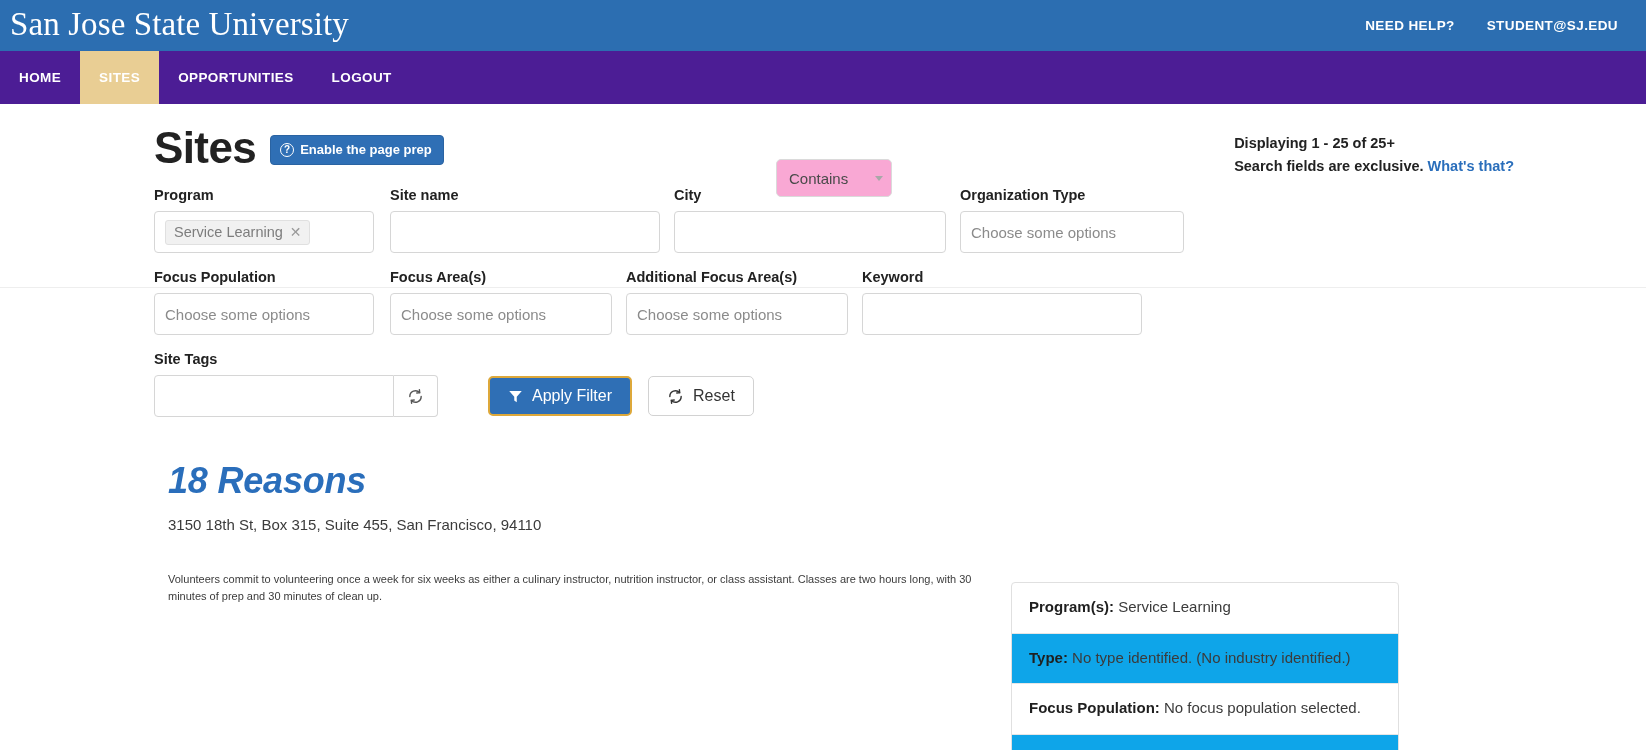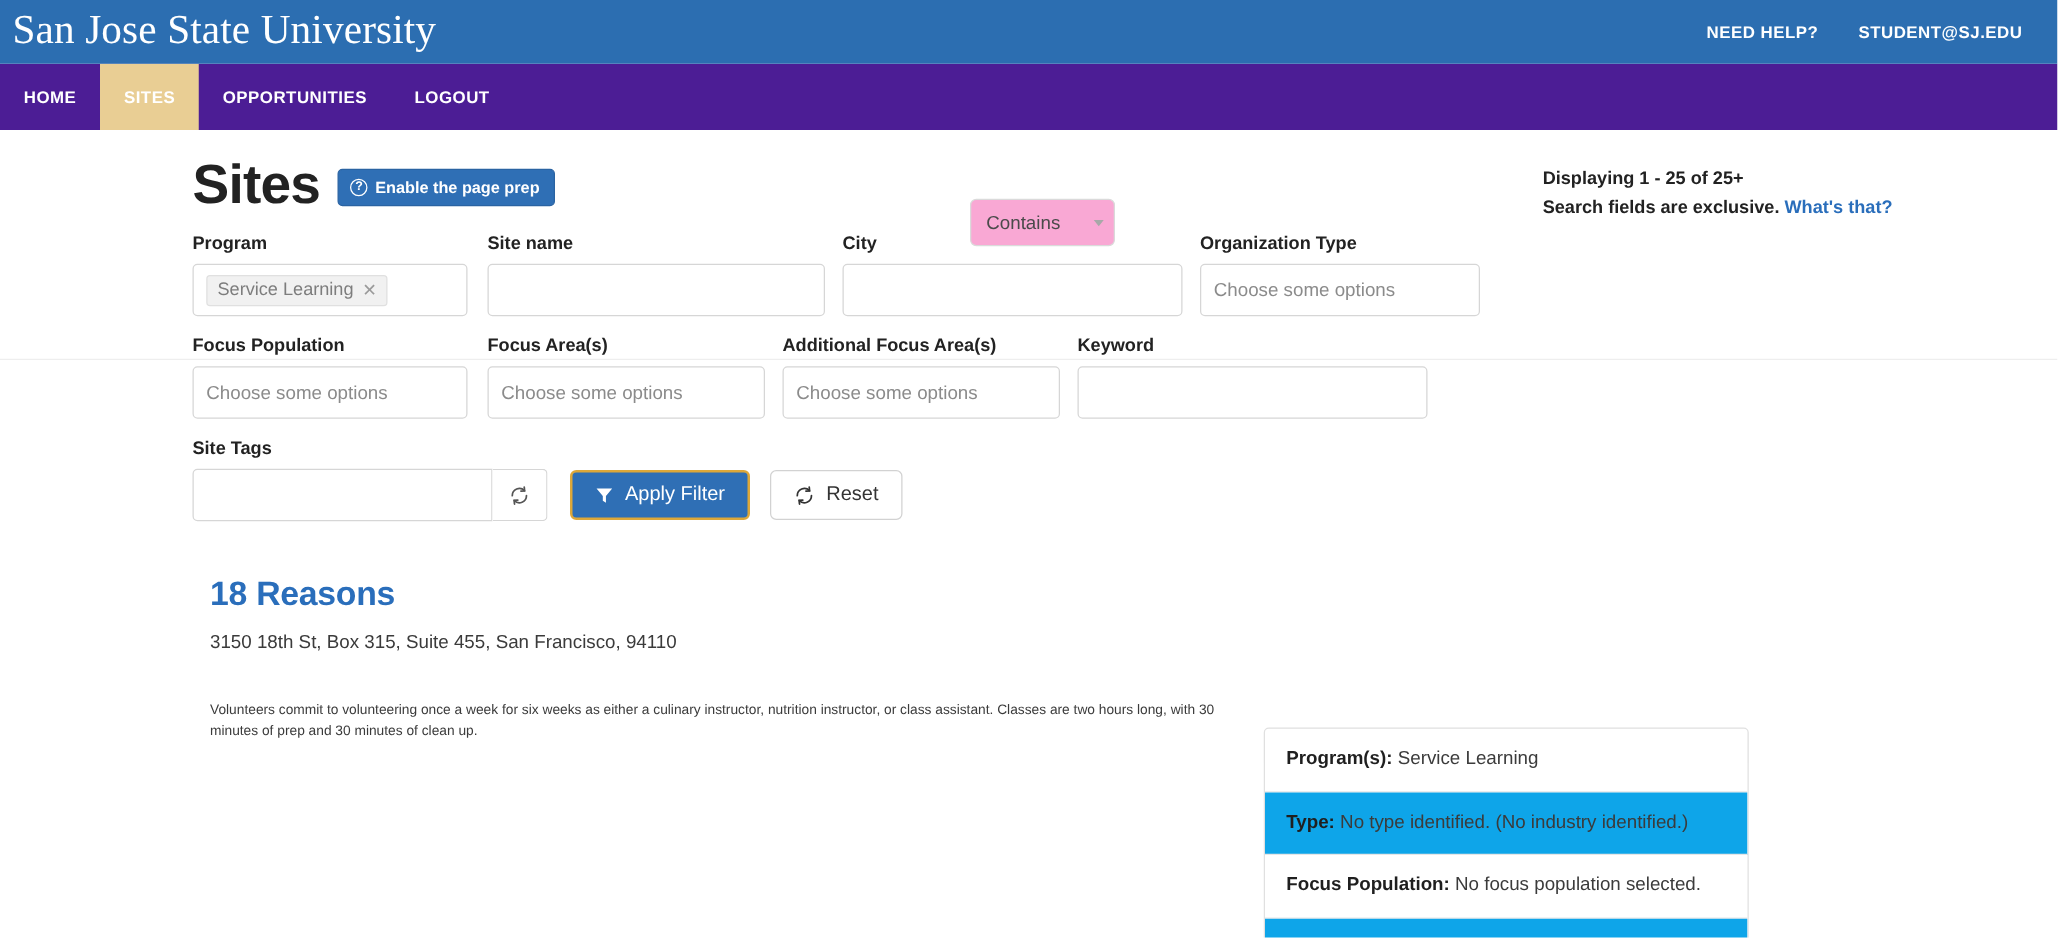--- a/index.html
+++ b/index.html
@@ -244,25 +244,26 @@
     color: #333333;
     border: 1px solid #d2d2d2;
   }
 
   
   .result {
     position: relative;
     padding: 43px 0 0 168px;
   }
   .site-link {
-    font-size: 27px;
+    font-size: 36px;
     font-weight: 700;
     color: #2a6ebb;
     text-decoration: none;
     letter-spacing: -0.2px;
+    font-style: italic;
   }
   .site-addr {
     margin-top: 14px;
     font-size: 15px;
     color: #3b3b3b;
   }
   .site-desc {
     margin-top: 38px;
     font-size: 11px;
     color: #3b3b3b;
@@ -388,21 +389,21 @@
           <span class="placeholder">Choose some options</span>
         </div>
       </div>
 
       <div class="fgroup" style="width:290px;">
         <label class="flabel">Keyword</label>
         <div class="fctl plain" style="width:280px;"></div>
       </div>
     </div>
 
-    <div class="frow" style="margin-top:16px;">
+    <div class="frow" style="margin-top:16px;gap:32px;">
       <div class="fgroup">
         <label class="flabel">Site Tags</label>
         <div style="display:flex;align-items:stretch;">
           <div class="fctl plain" style="width:240px;border-radius:4px 0 0 4px;"></div>
           <div class="spin-btn">
             <svg width="17" height="17" viewBox="0 0 24 24" fill="none" stroke="#555" stroke-width="2" stroke-linecap="round">
               <path d="M4 12a8 8 0 0 1 13.7-5.7M20 12a8 8 0 0 1-13.7 5.7"></path>
               <polyline points="17.5,2.5 17.9,6.6 13.8,7"></polyline>
               <polyline points="6.5,21.5 6.1,17.4 10.2,17"></polyline>
             </svg>

